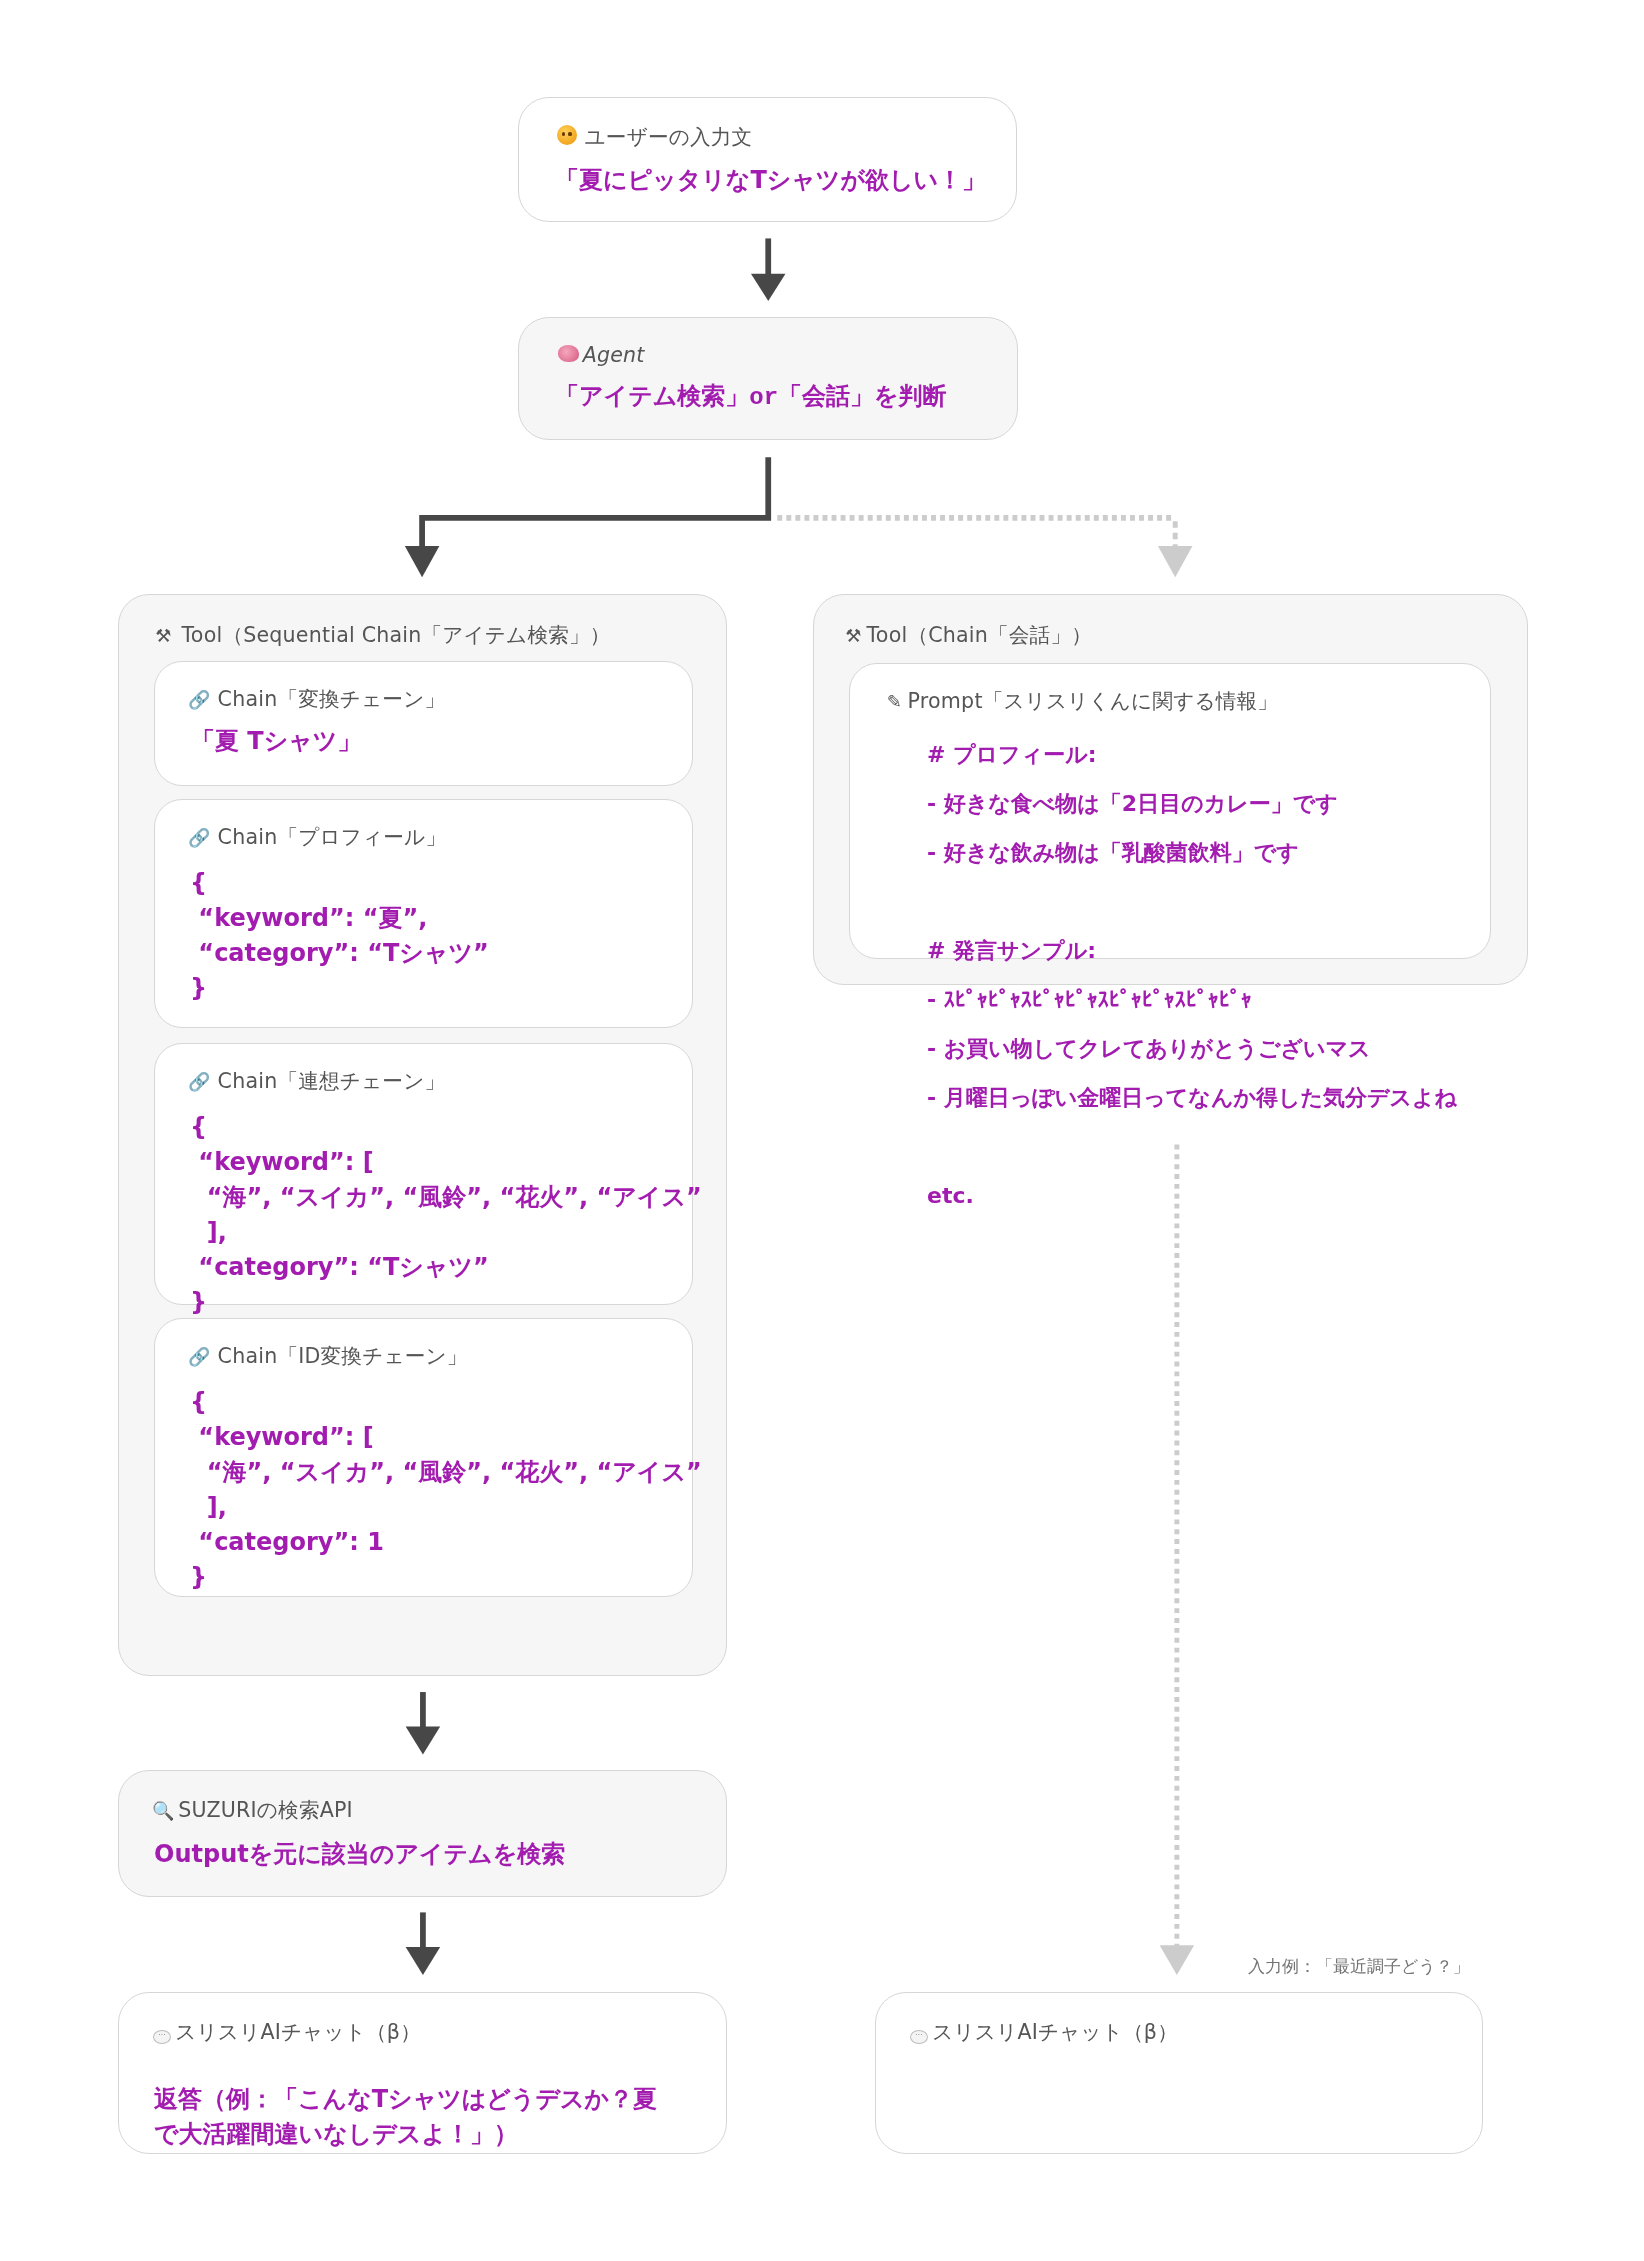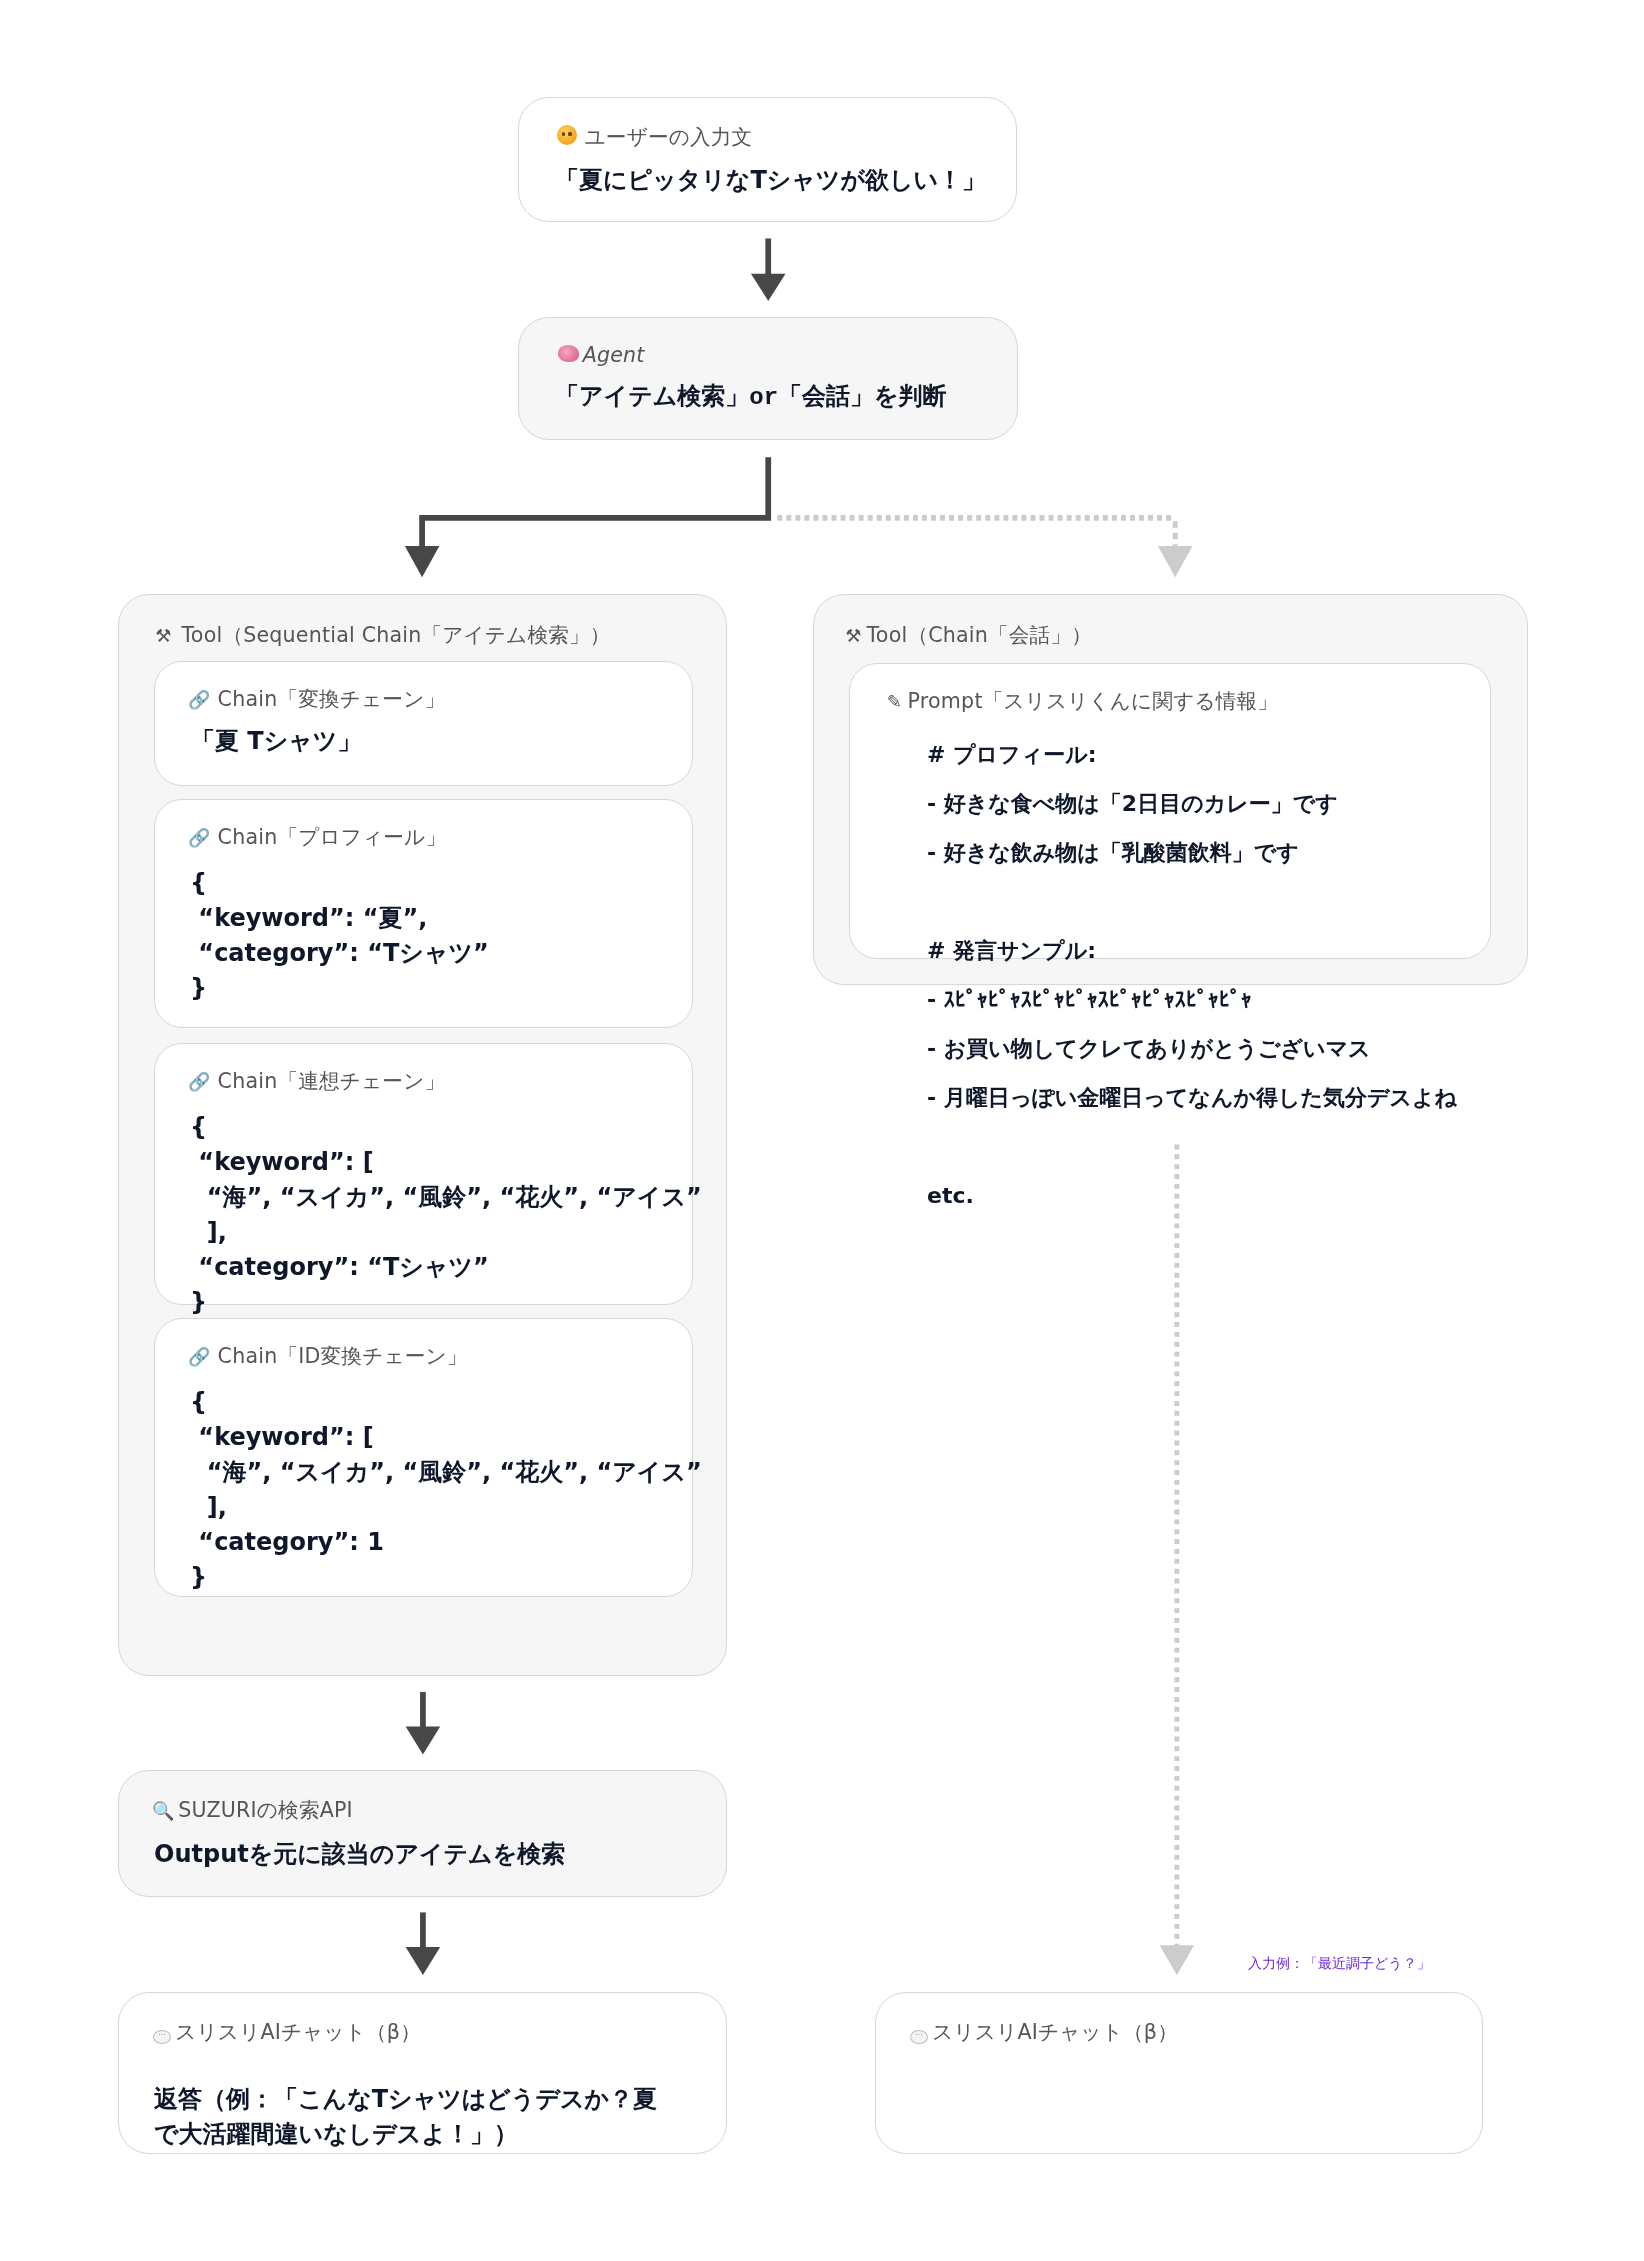--- a/index.html
+++ b/index.html
@@ -12,23 +12,23 @@
     background: #ffffff;
   }
   .box.gray { background: #f6f6f6; }
   .box.inner { border-radius: 28px; }
   .label {
     position: absolute; font-size: 20.6px; color: #555555; white-space: nowrap; letter-spacing: 0.2px;
     display: flex; align-items: center;
   }
   .label .ico { display: inline-block; width: 23px; margin-right: 6.6px; text-align: center; font-size: 18px; }
   .body-text {
-    position: absolute; font-size: 24px; font-weight: bold; color: #0f172a; white-space: pre; line-height: 35px;
-  }
-  .caption { position: absolute; font-size: 14px; color: #6d28d9; white-space: nowrap; }
+    position: absolute; font-size: 24px; font-weight: bold; color: #a21caf; white-space: pre; line-height: 35px;
+  }
+  .caption { position: absolute; font-size: 17px; color: #737373; white-space: nowrap; }
   svg.arrows { position: absolute; left: 0; top: 0; }
   .emoji-face {
     display: inline-block; width: 20px; height: 20px; border-radius: 50%;
     background: radial-gradient(circle at 40% 35%, #ffd35a, #f2a41e 70%, #e3861a);
     position: relative;
   }
   .emoji-face::before, .emoji-face::after {
     content: ""; position: absolute; top: 6.6px; width: 3.3px; height: 4.1px; border-radius: 1.6px; background: #6b3c0a;
   }
   .emoji-face::before { left: 5px; } .emoji-face::after { right: 5px; }

